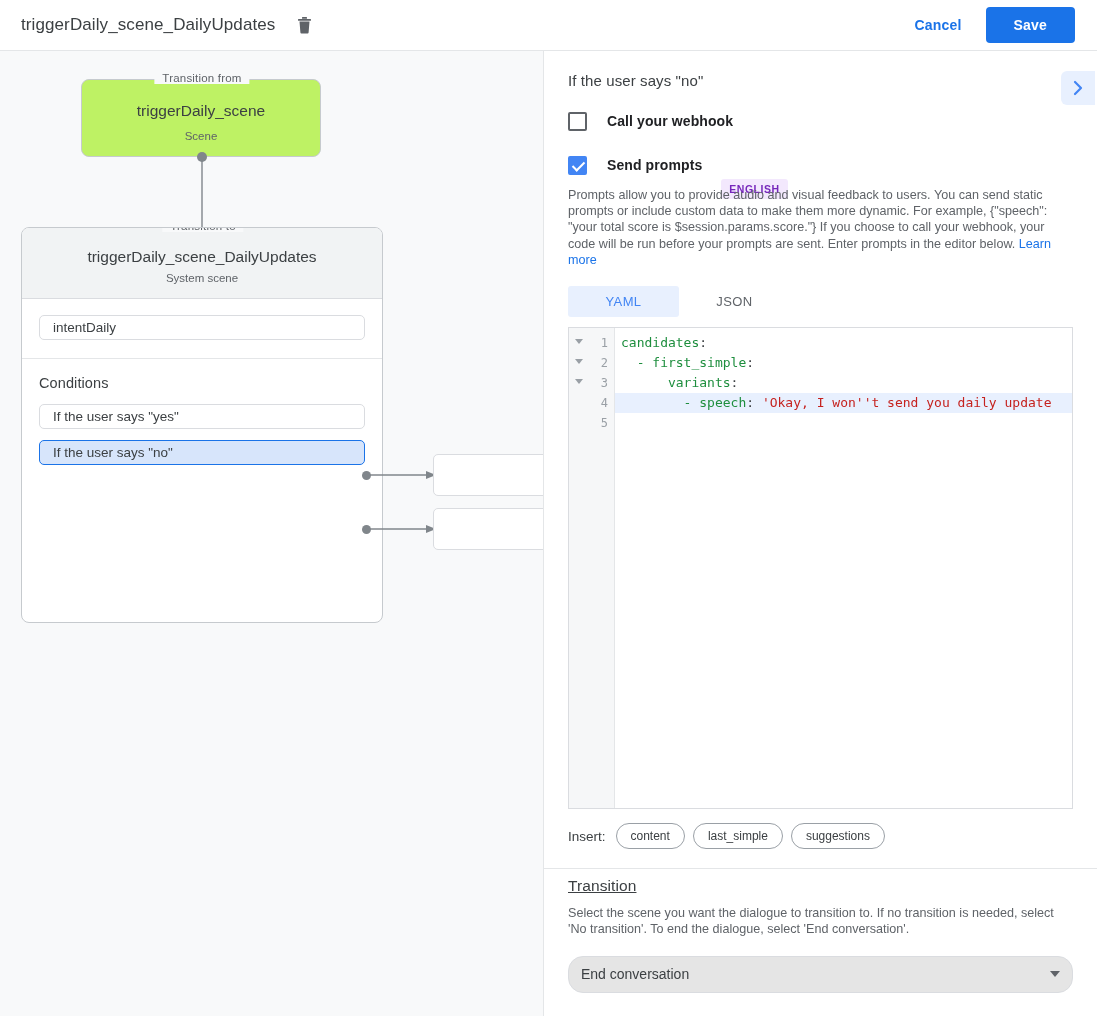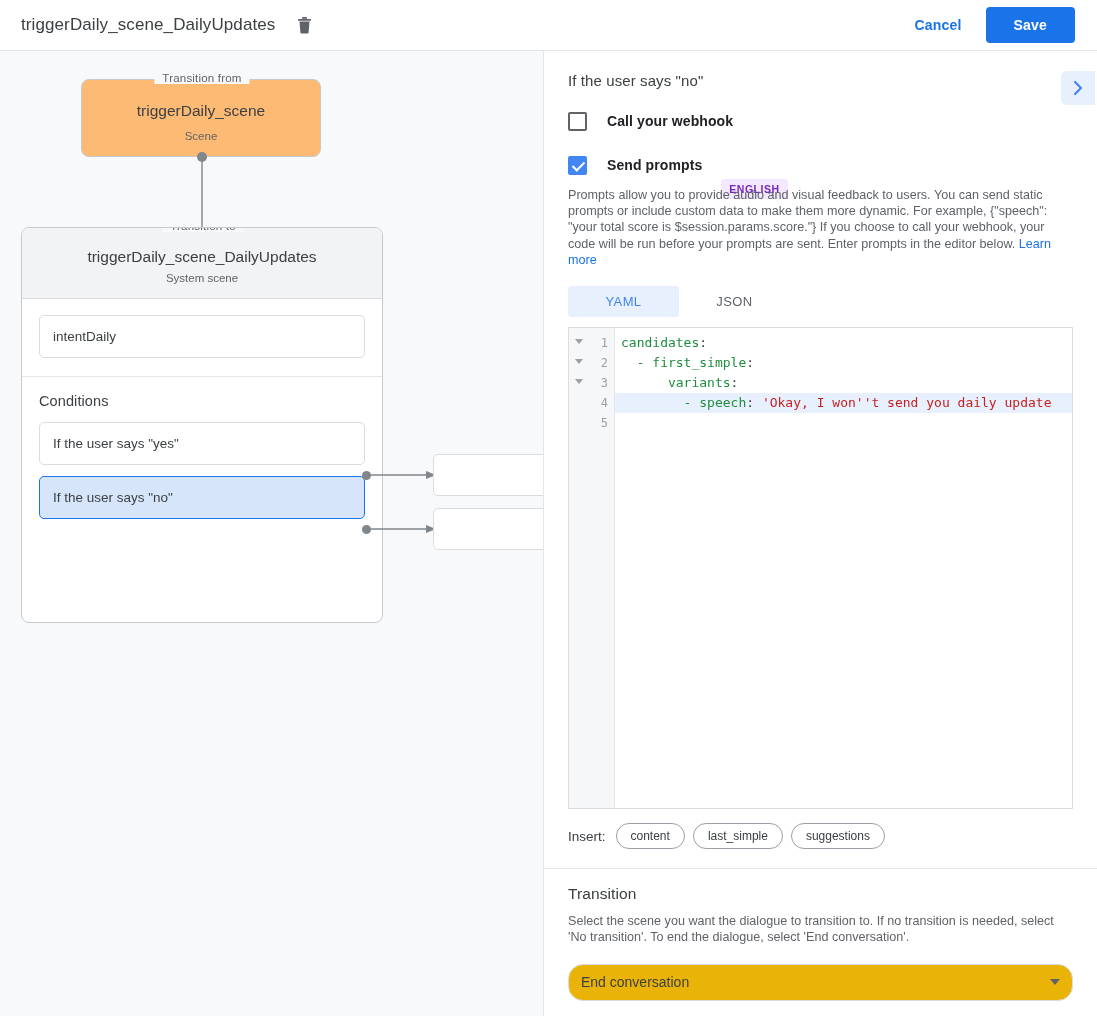--- a/index.html
+++ b/index.html
@@ -68,21 +68,21 @@
     position: absolute; left: 0; top: 51px;
     width: 543px; height: 965px;
     background: #f8f9fa;
     overflow: hidden;
   }
 
   .node-fieldset {
     position: absolute;
     border: 1px solid #c6cace;
     border-radius: 8px;
-    background: #fdba74;
+    background: #bef264;
   }
   .node-legend {
     position: absolute;
     top: -8px;
     background: #f8f9fa;
     padding: 0 8px;
     font-size: 11.5px;
     color: #5f6368;
     letter-spacing: .2px;
     white-space: nowrap;
@@ -145,21 +145,21 @@
     font-size: 14.5px;
     color: #3c4043;
     margin-bottom: 13px;
     letter-spacing: .1px;
   }
   .intent-chip,
   .cond-chip {
     border: 1px solid #dadce0;
     border-radius: 5px;
     background: #ffffff;
-    height: 43px;
+    height: 25px;
     display: flex; align-items: center;
     padding-left: 13px;
     font-size: 13.5px;
     color: #3c4043;
     cursor: pointer;
   }
   .cond-chip { margin-top: 0; }
   .cond-chip + .cond-chip { margin-top: 11px; }
   .cond-chip.selected {
     background: #d7e5fb;
@@ -374,43 +374,44 @@
 
   .panel-divider {
     margin-top: 19px;
     height: 1px;
     background: #e4e6e8;
     margin-left: -24px;
     margin-right: -24px;
   }
 
   .transition-title {
-    margin-top: 16px;
+    margin-top: 8px;
     font-size: 15.5px;
     color: #3c4043;
     letter-spacing: .1px;
+    text-decoration: underline;
   }
   .transition-desc {
     margin-top: 10px;
     font-size: 12.6px;
     line-height: 16.4px;
     color: #5f6368;
     max-width: 500px;
   }
   .select {
     margin-top: 18px;
     height: 37px;
     border: 1px solid #dadce0;
     border-radius: 15px;
     display: flex; align-items: center;
     padding: 11px 12px;
     font-size: 14px;
     color: #3c4043;
     cursor: pointer;
-    background: #eab308;
+    background: #e5e5e5;
   }
   .select-value { flex: 1 1 auto; }
   .caret {
     width: 0; height: 0;
     border-left: 5px solid transparent;
     border-right: 5px solid transparent;
     border-top: 6px solid #5f6368;
   }
 </style>
 </head>

